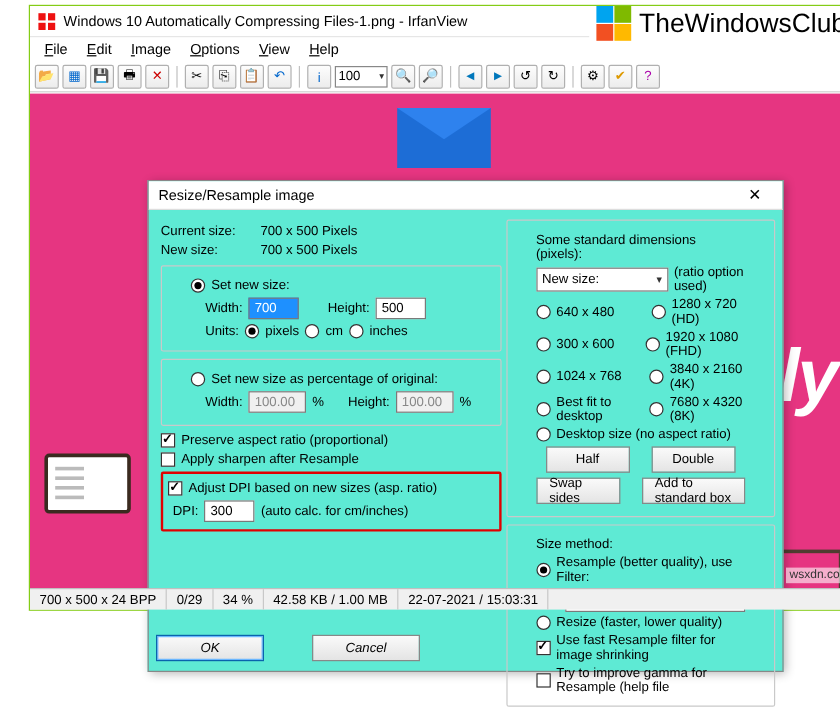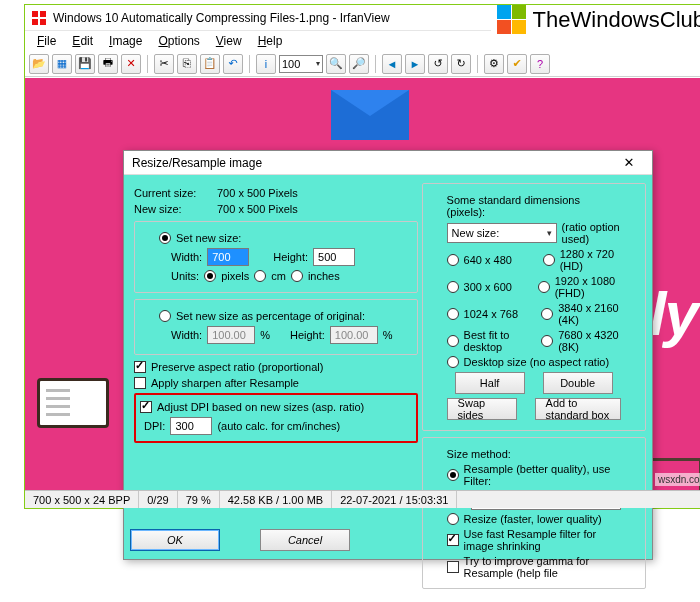--- a/index.html
+++ b/index.html
@@ -292,20 +292,20 @@
     </div>
     <div class="foot">
       <span class="btn def" style="min-width:90px">OK</span>
       <span class="btn" style="min-width:90px">Cancel</span>
     </div>
   </div>
 
   <div class="statusbar">
     <div>700 x 500 x 24 BPP</div>
     <div>0/29</div>
-    <div>79 %</div>
+    <div>34 %</div>
     <div>42.58 KB / 1.00 MB</div>
     <div>22-07-2021 / 15:03:31</div>
     <div class="sp"></div>
   </div>
 
   <div class="watermark">wsxdn.com</div>
 </div>
 
 </body></html>

